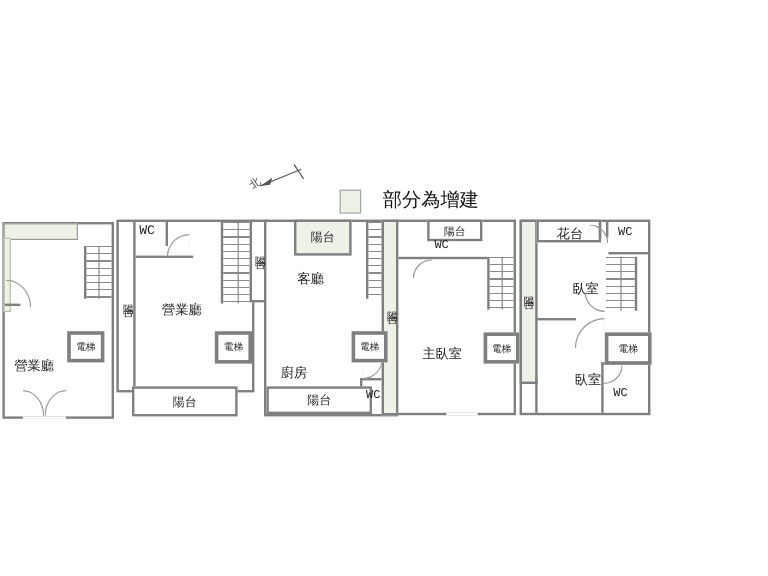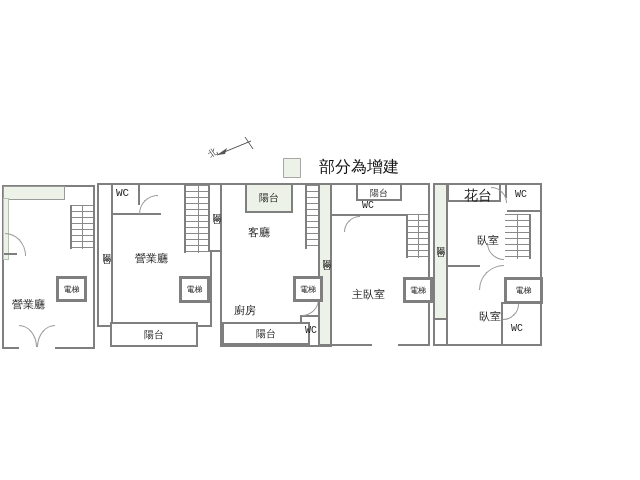--- a/index.html
+++ b/index.html
@@ -124,21 +124,21 @@
     </div>
     <div class="lbl" style="left:32px;top:102px;">主臥室</div>
     <div class="gap" style="left:52px;bottom:-2px;width:26px;height:2px;"></div>
   </div>
 
   <div class="plan" style="left:433px;top:183px;width:105px;height:159px;">
     <div class="box greenfill" style="left:-2px;top:-2px;width:11px;height:133px;">
       <div class="lbl vlabel" style="left:0px;top:55px;">陽台</div>
     </div>
     <div class="box" style="left:12px;top:-2px;width:50px;height:15px;">
-      <div class="lbl sm" style="left:15px;top:2px;font-size:14px;">花台</div>
+      <div class="lbl sm" style="left:15px;top:2px;font-size:11px;">花台</div>
     </div>
     <div class="wall" style="left:64px;top:0;width:2px;height:13px;"></div>
     <div class="wall" style="left:70px;top:0;width:2px;height:13px;"></div>
     <div class="wall" style="left:72px;top:25px;width:33px;height:2px;"></div>
     <div class="arc tr" style="left:56px;top:2px;width:15px;height:15px;"></div>
     <div class="lbl md" style="left:80px;top:4px;">WC</div>
     <div class="lbl" style="left:42px;top:48px;">臥室</div>
     <div class="stairs noleft" style="left:70px;top:29px;width:24px;height:45px;"></div>
     <div class="wall" style="left:12px;top:80px;width:33px;height:2px;"></div>
     <div class="arc bl" style="left:52px;top:58px;width:16px;height:16px;"></div>

